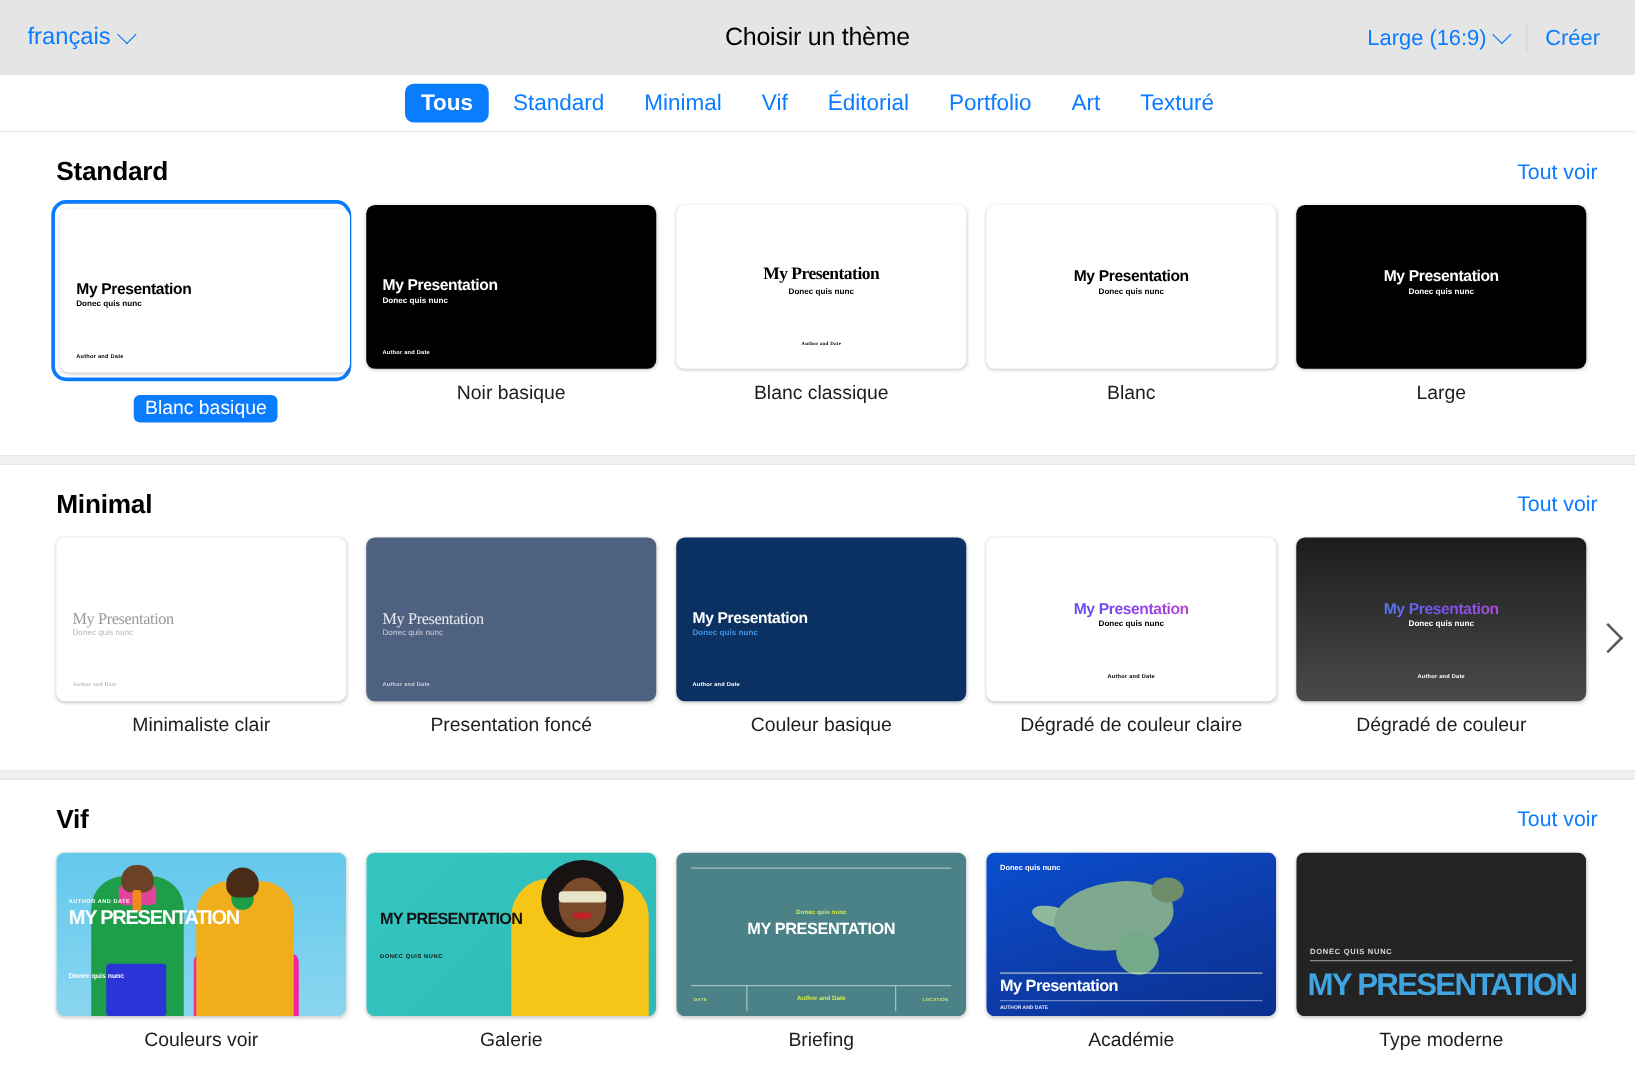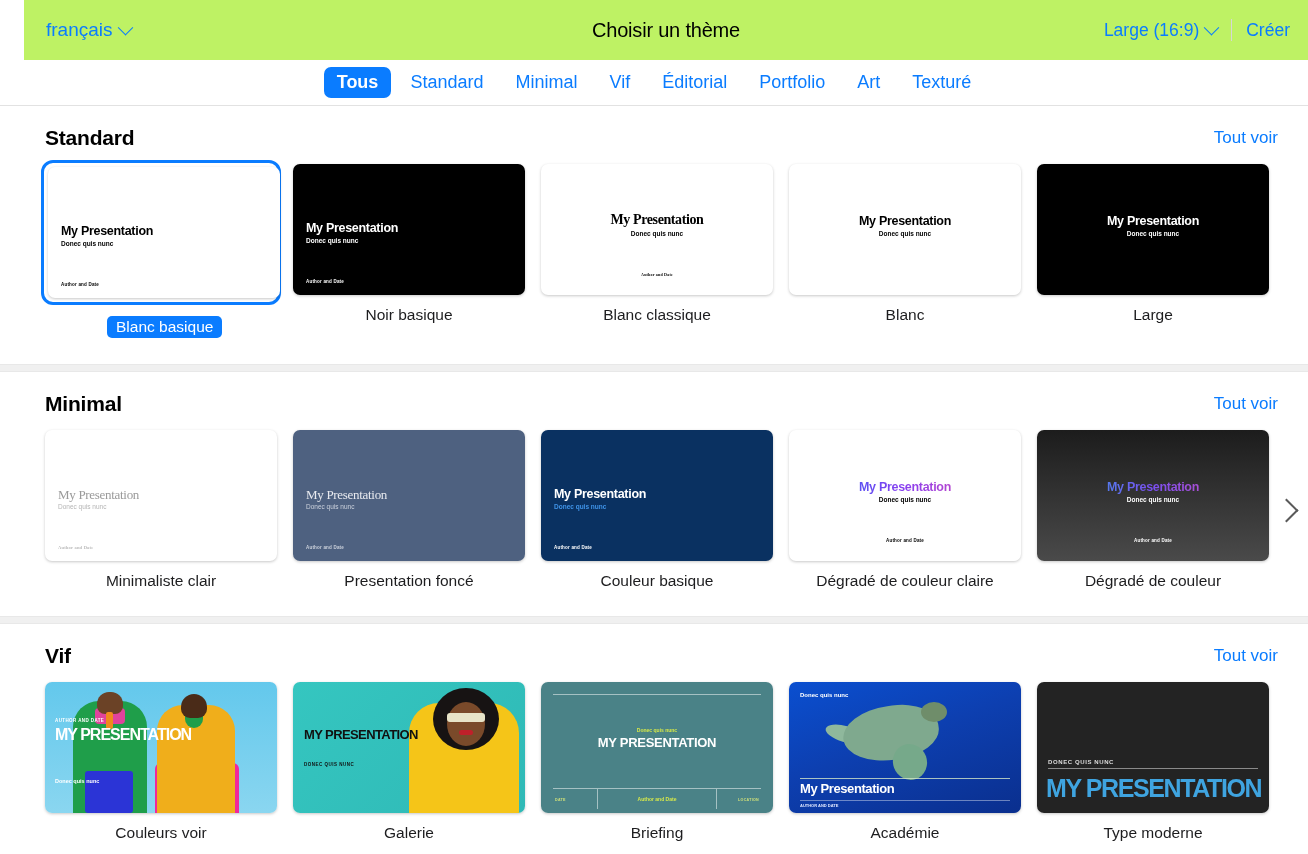--- a/index.html
+++ b/index.html
@@ -8,45 +8,44 @@
     background: #ffffff;
     font-family: "Liberation Sans", sans-serif;
     color: #1d1d1f;
     overflow: hidden;
   }
 
   
   .header {
     position: relative;
     height: 60px;
-    background: #bef264;
+    background: #e5e5e5;
     display: flex;
     align-items: center;
-    margin-left: 24px;
   }
   .lang-btn {
     position: absolute;
     left: 22px; top: 50%; transform: translateY(-50%);
     display: flex; align-items: center; gap: 7px;
     color: #0a7cff; font-size: 19px; cursor: pointer;
   }
   .chev-down {
     width: 11px; height: 11px;
     border-right: 1.7px solid #0a7cff;
     border-bottom: 1.7px solid #0a7cff;
     transform: rotate(45deg) translate(-2px,-2px);
     display: inline-block;
   }
   .header-title {
     width: 100%; text-align: center;
     font-size: 20px; font-weight: normal; color: #000;
     letter-spacing: -0.2px;
   }
   .header-right {
-    position: absolute; right: 18px; top: 50%;
+    position: absolute; right: 28px; top: 50%;
     transform: translateY(-50%);
     display: flex; align-items: center; gap: 0;
     font-size: 17.5px;
   }
   .ratio-btn {
     display:flex; align-items:center; gap:7px;
     color:#0a7cff; cursor:pointer; padding-right: 14px;
   }
   .vdiv { width:1px; height:22px; background:#d6d6d6; }
   .create-btn { color:#0a7cff; cursor:pointer; padding-left: 14px; }

